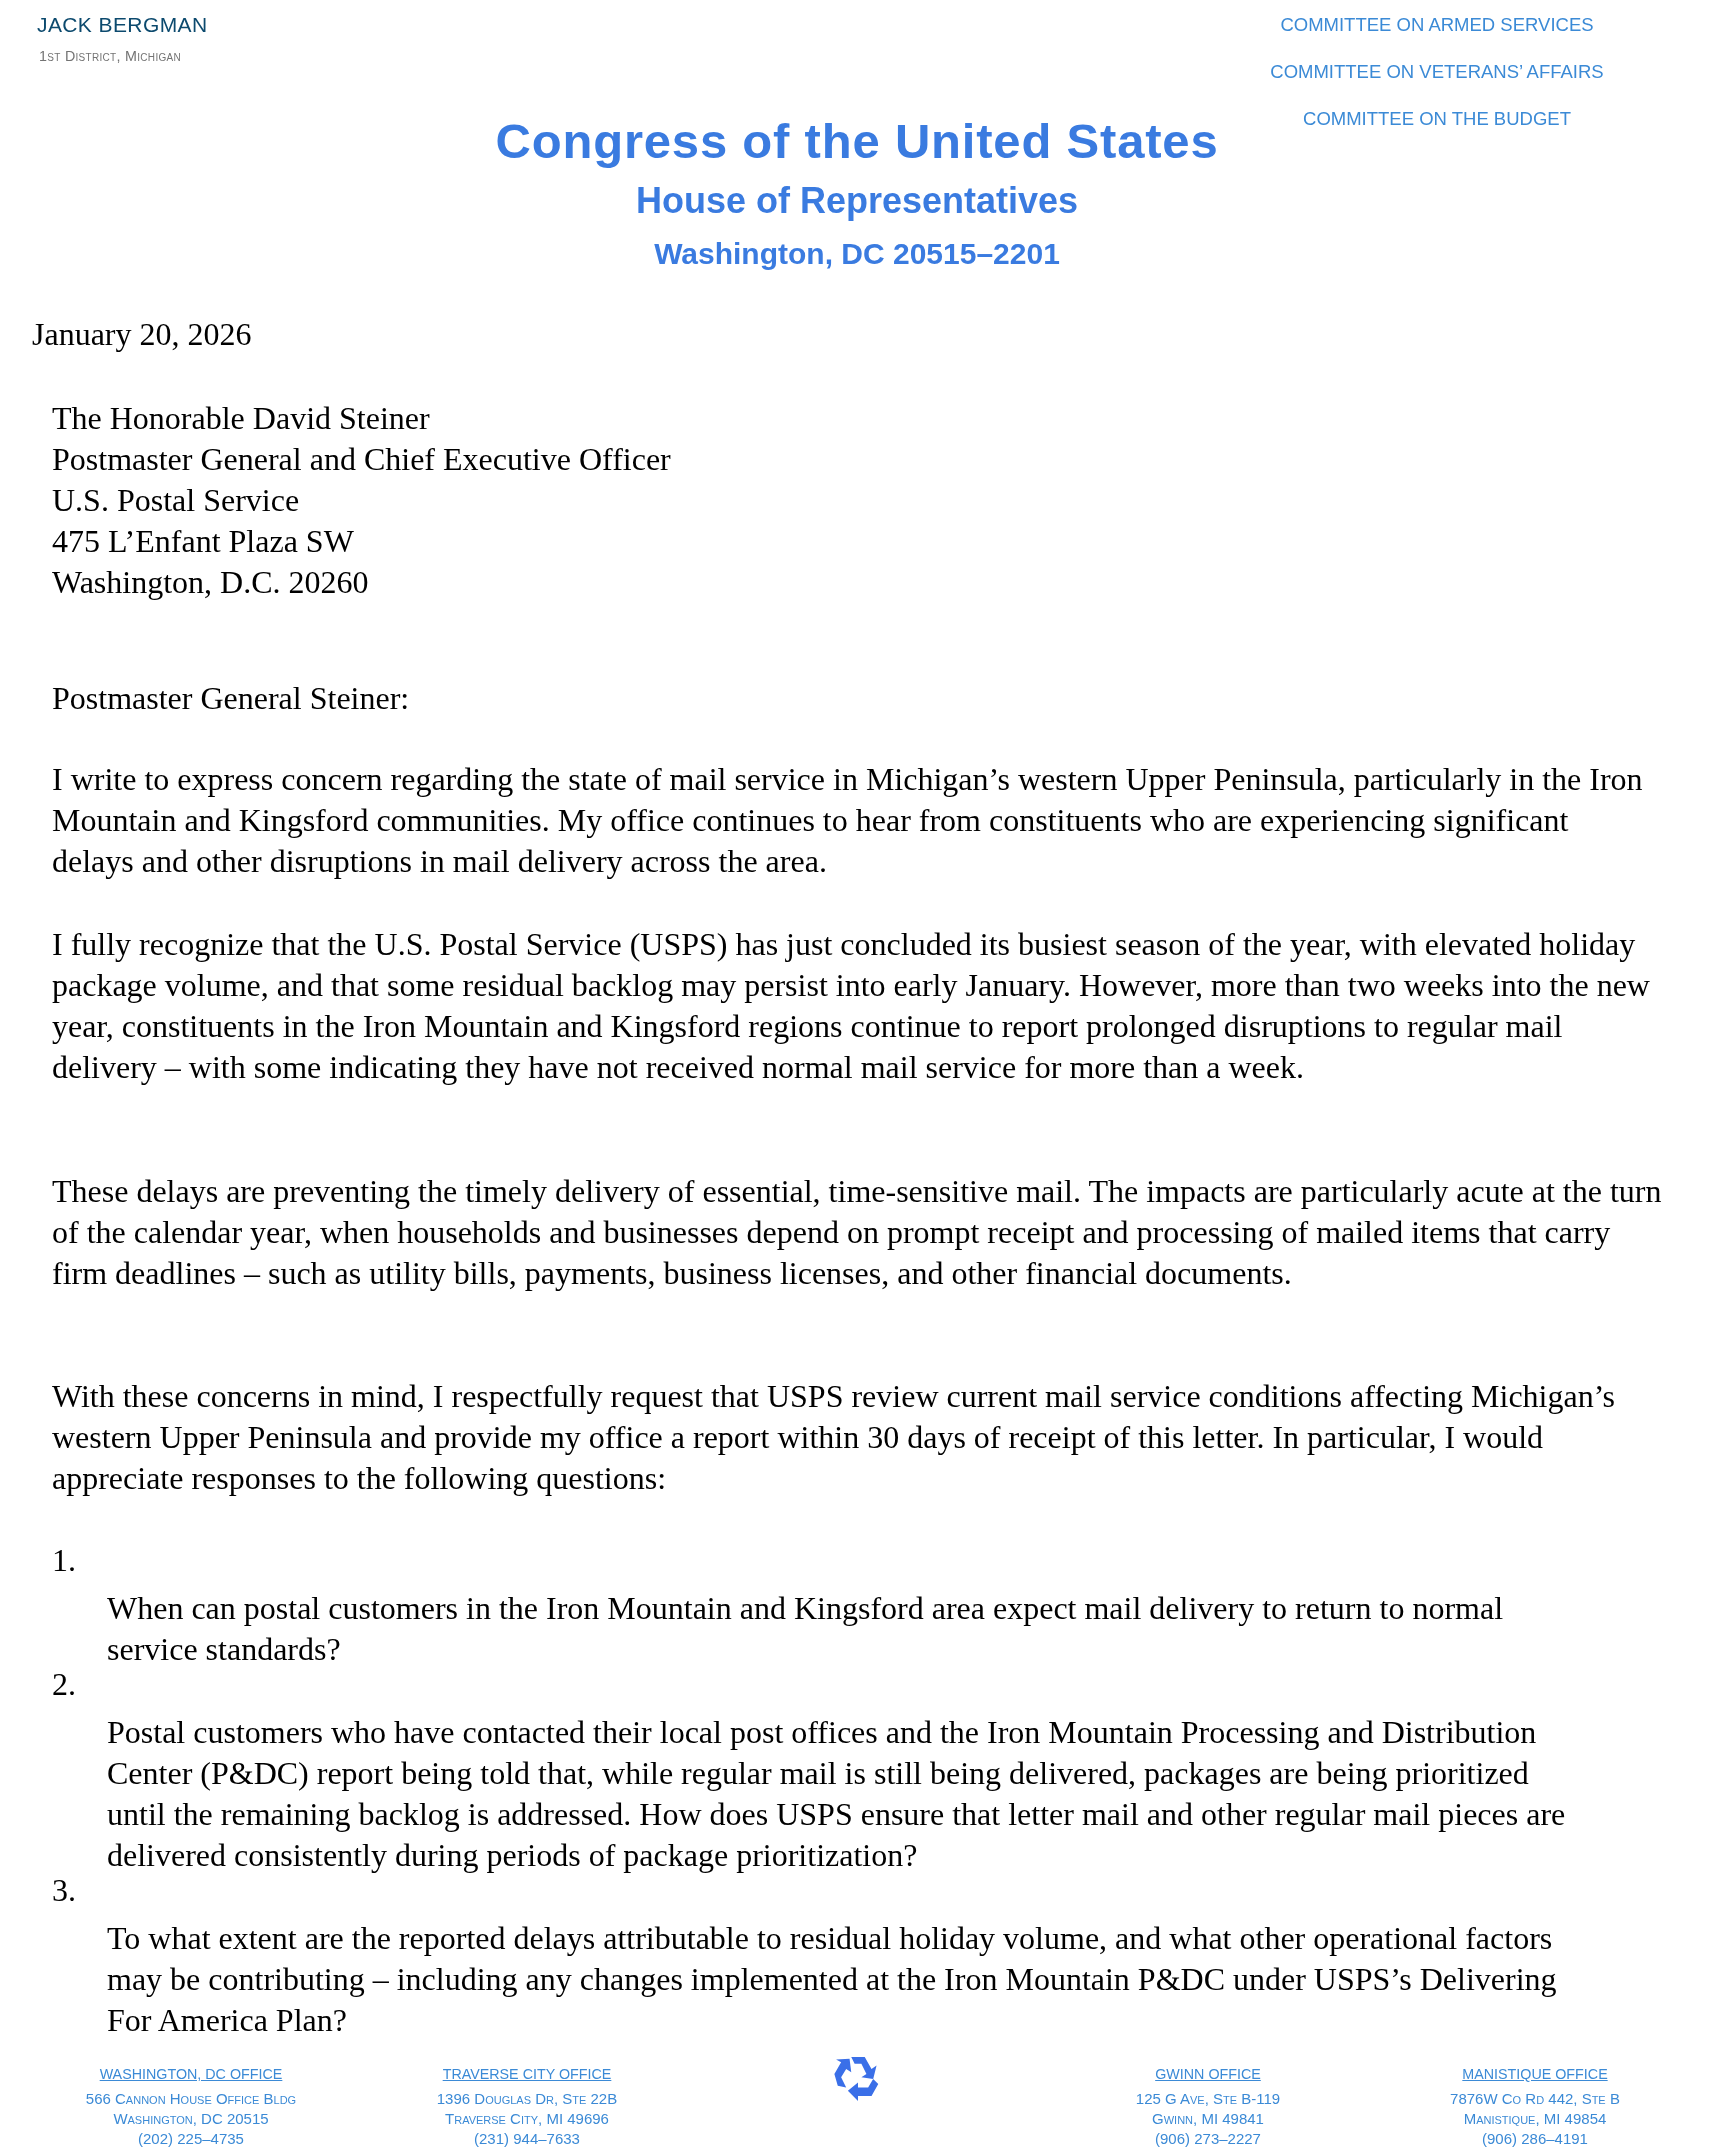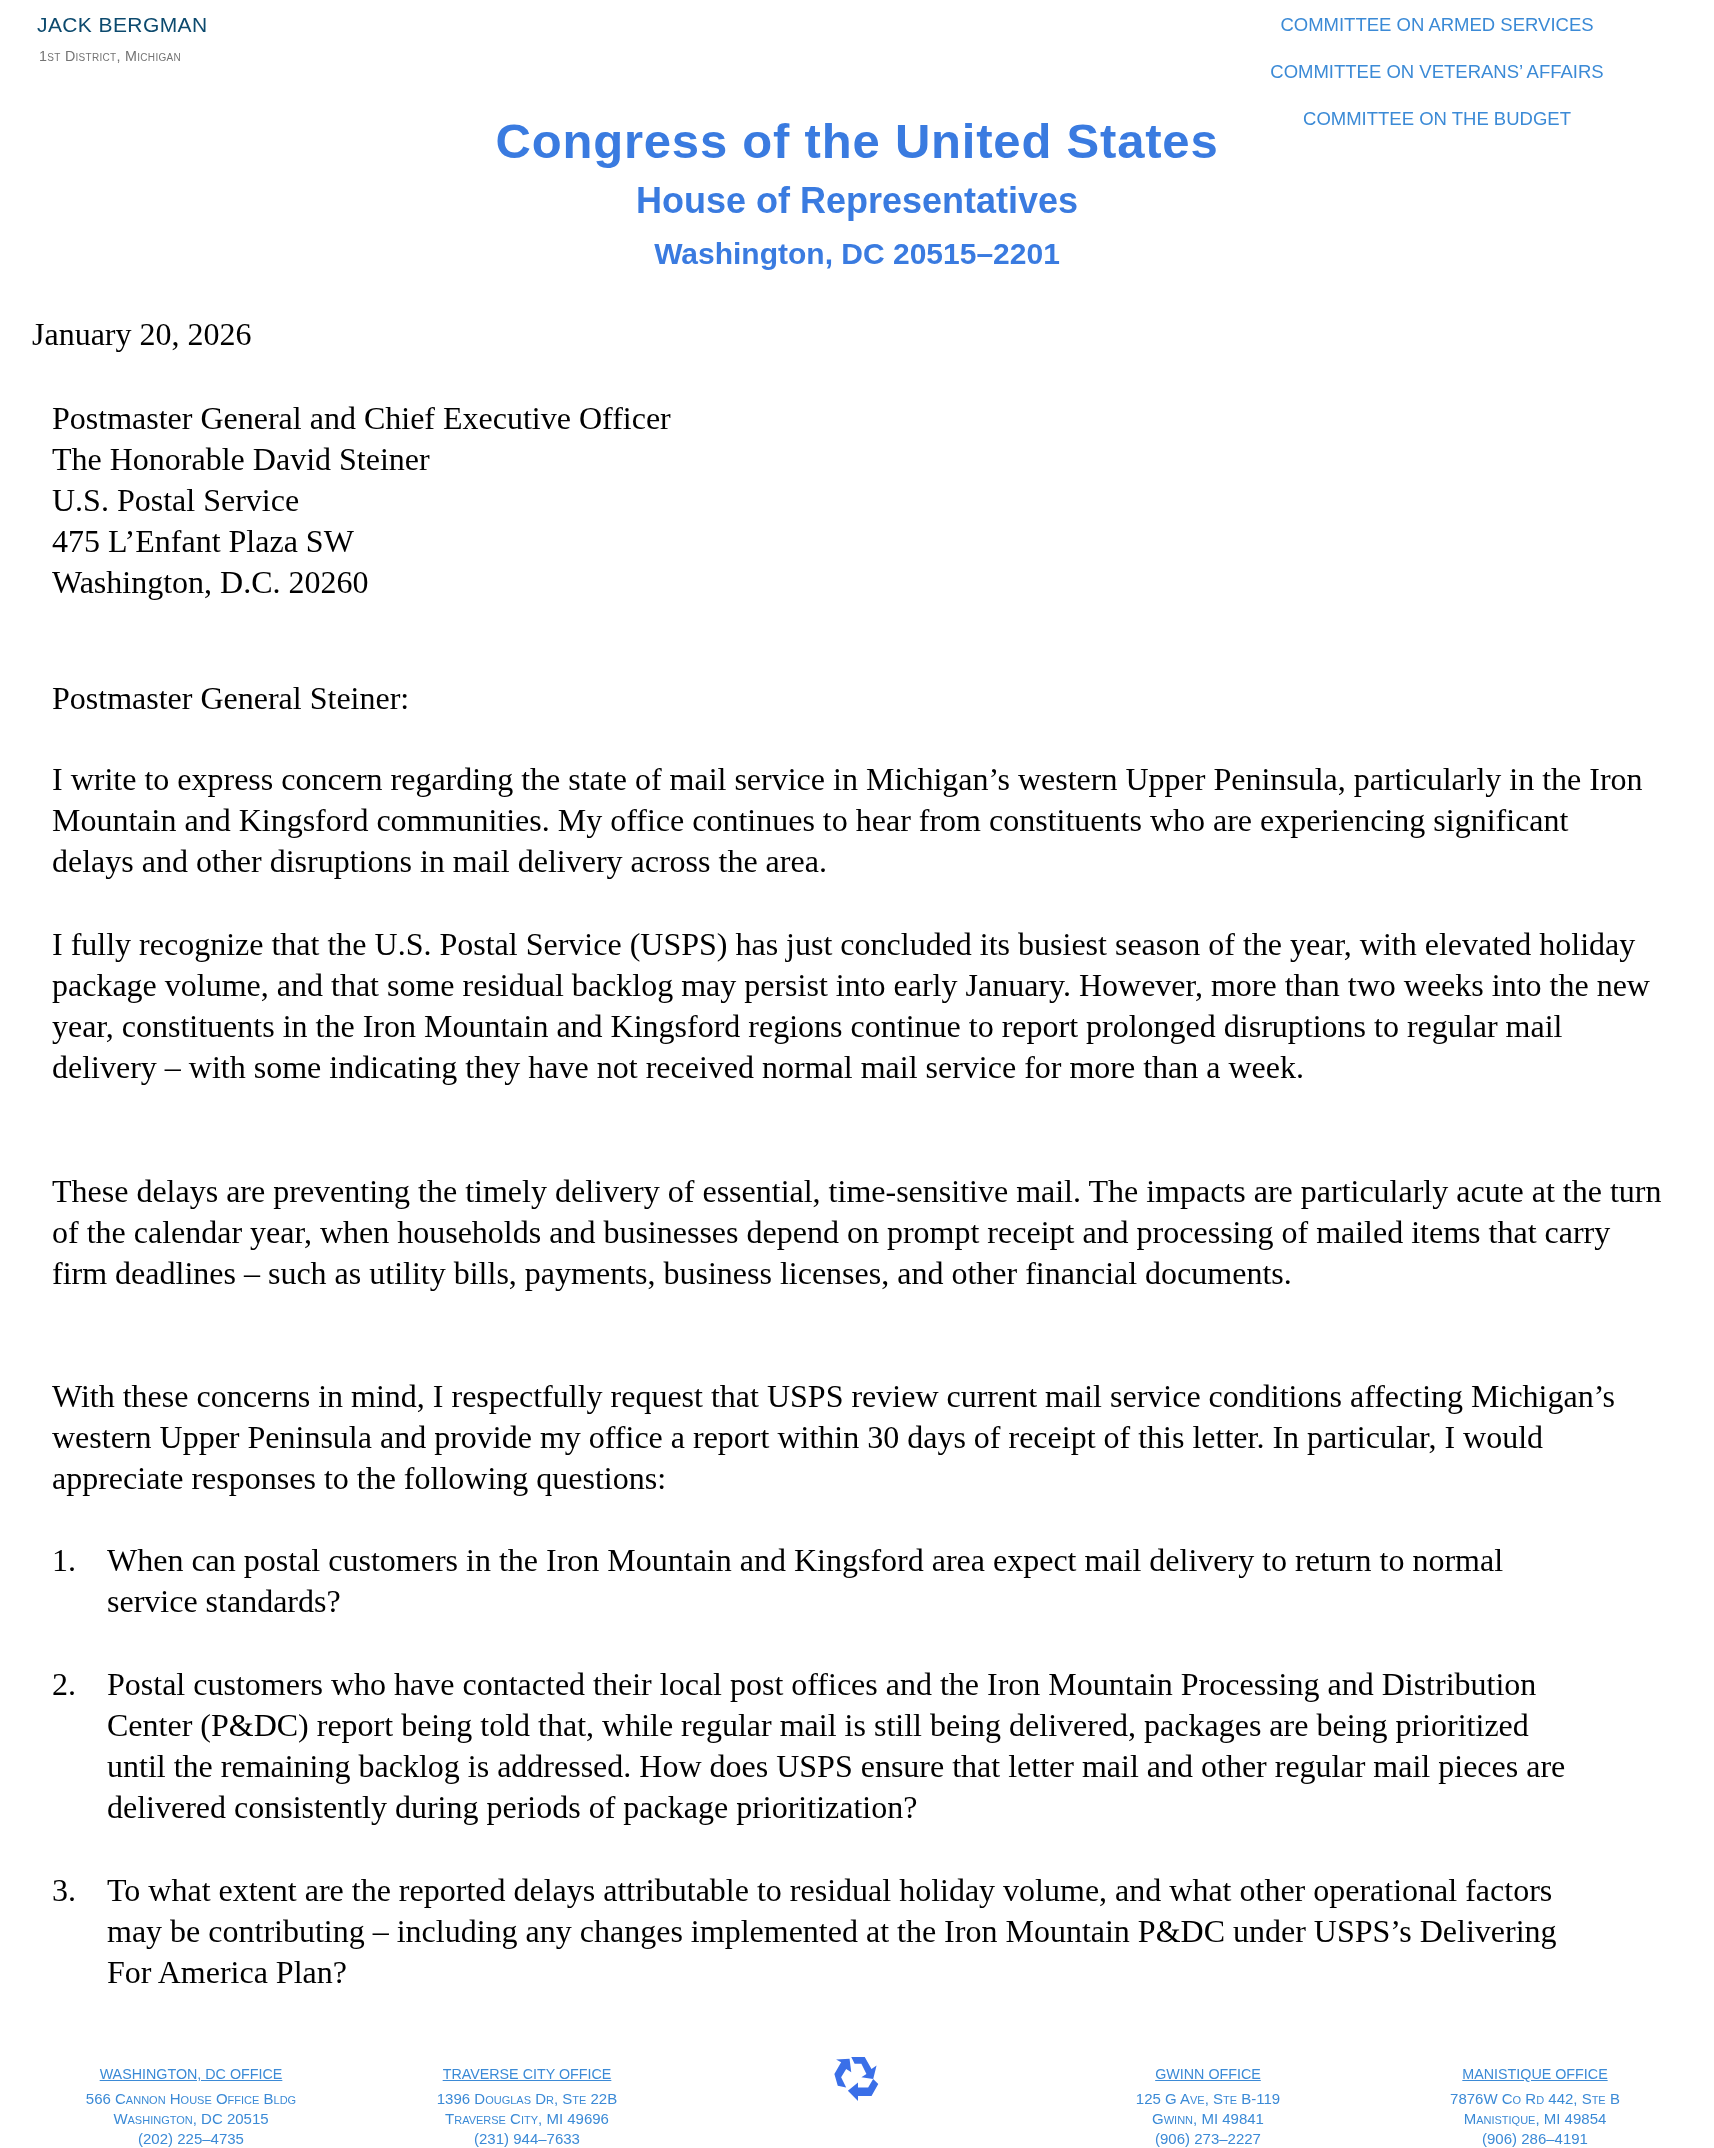--- a/index.html
+++ b/index.html
@@ -16,21 +16,21 @@
   .letter { position: absolute; left: 52px; width: 1611px; font-family: "Liberation Serif", serif; font-size: 32px; color: #000; line-height: 41px; }
   .address { top: 398px; }
   .salutation { top: 678px; }
   .p1 { position: absolute; left: 52px; top: 759px; width: 1594px; }
   .p2 { position: absolute; left: 52px; top: 924px; width: 1611px; }
   .p3 { position: absolute; left: 52px; top: 1171px; width: 1611px; }
   .p4 { position: absolute; left: 52px; top: 1376px; width: 1611px; }
   .qlist { position: absolute; left: 52px; width: 1611px; font-family: "Liberation Serif", serif; font-size: 32px; color: #000; line-height: 41px; }
   .q { position: absolute; left: 0; width: 1594px; }
   .q .num { position: absolute; left: 52px; }
-  .q .txt { margin-left: 107px; display: block; width: 1477px; }
+  .q .txt { margin-left: 107px; display: block; width: 1477px; margin-top: 48px; }
   .q1 { top: 1540px; }
   .q2 { top: 1664px; }
   .q3 { top: 1870px; }
   .footer { position: absolute; top: 2064px; left: 0; width: 1714px; font-family: "Liberation Sans", sans-serif; color: #3b8ad6; font-size: 15px; }
   .office { position: absolute; width: 302px; text-align: center; line-height: 20px; }
   .office .oname { text-decoration: underline; display: block; margin-bottom: 5px; font-size: 14.3px; }
   .office .oline { display: block; font-variant: small-caps; }
   .o1 { left: 40px; } .o2 { left: 376px; } .o3 { left: 1057px; } .o4 { left: 1384px; }
   .recycle { position: absolute; left: 831px; top: 2052px; width: 54px; height: 54px; }
 </style>
@@ -46,22 +46,22 @@
   <div>COMMITTEE ON THE BUDGET</div>
 </div>
 
 <div class="seal-title congress">Congress of the United States</div>
 <div class="seal-title house">House of Representatives</div>
 <div class="seal-title washington">Washington, DC 20515–2201</div>
 
 <div class="date">January 20, 2026</div>
 
 <div class="letter address">
+  <div>The Honorable David Steiner</div>
   <div>Postmaster General and Chief Executive Officer</div>
-  <div>The Honorable David Steiner</div>
   <div>U.S. Postal Service</div>
   <div>475 L’Enfant Plaza SW</div>
   <div>Washington, D.C. 20260</div>
 </div>
 
 <div class="letter salutation">Postmaster General Steiner:</div>
 
 <div class="letter p1">I write to express concern regarding the state of mail service in Michigan’s western Upper Peninsula, particularly in the Iron Mountain and Kingsford communities. My office continues to hear from constituents who are experiencing significant delays and other disruptions in mail delivery across the area.</div>
 <div class="letter p2">I fully recognize that the U.S. Postal Service (USPS) has just concluded its busiest season of the year, with elevated holiday package volume, and that some residual backlog may persist into early January. However, more than two weeks into the new year, constituents in the Iron Mountain and Kingsford regions continue to report prolonged disruptions to regular mail delivery – with some indicating they have not received normal mail service for more than a week.</div>
 <div class="letter p3">These delays are preventing the timely delivery of essential, time-sensitive mail. The impacts are particularly acute at the turn of the calendar year, when households and businesses depend on prompt receipt and processing of mailed items that carry firm deadlines – such as utility bills, payments, business licenses, and other financial documents.</div>

